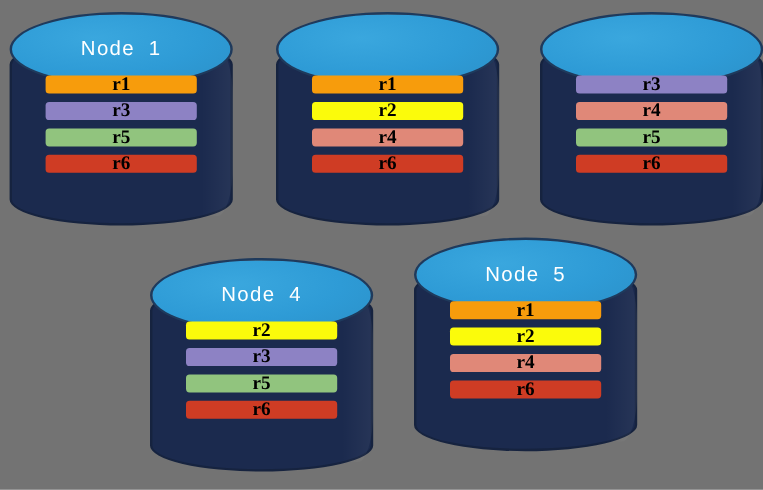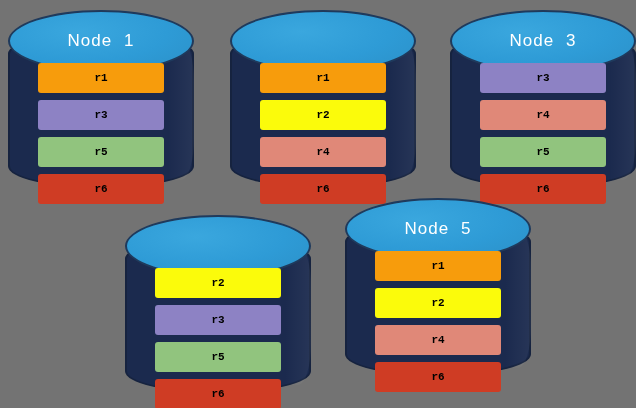--- a/index.html
+++ b/index.html
@@ -84,30 +84,30 @@
 
   
   .replicas {
     position: absolute;
     left: 30px;
     top: 53px;
     width: 126px;
   }
 
   .replica {
-    height: 30px;
+    height: 15px;
     margin-bottom: 7px;
     border-radius: 3px;
     display: flex;
     align-items: center;
     justify-content: center;
     color: #000000;
-    font-size: 11px;
+    font-size: 16px;
     font-weight: bold;
-    font-family: Liberation Mono, monospace;
+    font-family: Liberation Serif, serif;
     line-height: 1;
   }
 
   .replica:last-child {
     margin-bottom: 0;
   }
 </style>
 </head>
 <body>
 
@@ -132,32 +132,32 @@
         <div class="replica" style="background: rgb(247, 156, 12); color: rgb(0, 0, 0);">r1</div>
         <div class="replica" style="background: rgb(251, 251, 11); color: rgb(0, 0, 0);">r2</div>
         <div class="replica" style="background: rgb(224, 136, 120); color: rgb(0, 0, 0);">r4</div>
         <div class="replica" style="background: rgb(207, 60, 36); color: rgb(0, 0, 0);">r6</div>
       </div>
     </div>
     <div class="node" style="left: 450px; top: 10px;">
       <div class="node-body" style="background: rgb(27, 42, 78);"></div>
       <div class="node-shade"></div>
       <div class="node-top"></div>
-      <div class="node-label" style="color: rgb(255, 255, 255);">Node  3</div>
       <div class="replicas">
         <div class="replica" style="background: rgb(141, 130, 196); color: rgb(0, 0, 0);">r3</div>
         <div class="replica" style="background: rgb(224, 136, 120); color: rgb(0, 0, 0);">r4</div>
         <div class="replica" style="background: rgb(145, 196, 126); color: rgb(0, 0, 0);">r5</div>
         <div class="replica" style="background: rgb(207, 60, 36); color: rgb(0, 0, 0);">r6</div>
       </div>
     </div>
     <div class="node" style="left: 125px; top: 215px;">
       <div class="node-body" style="background: rgb(27, 42, 78);"></div>
       <div class="node-shade"></div>
       <div class="node-top"></div>
+      <div class="node-label" style="color: rgb(255, 255, 255);">Node  4</div>
       <div class="replicas">
         <div class="replica" style="background: rgb(251, 251, 11); color: rgb(0, 0, 0);">r2</div>
         <div class="replica" style="background: rgb(141, 130, 196); color: rgb(0, 0, 0);">r3</div>
         <div class="replica" style="background: rgb(145, 196, 126); color: rgb(0, 0, 0);">r5</div>
         <div class="replica" style="background: rgb(207, 60, 36); color: rgb(0, 0, 0);">r6</div>
       </div>
     </div>
     <div class="node" style="left: 345px; top: 198px;">
       <div class="node-body" style="background: rgb(27, 42, 78);"></div>
       <div class="node-shade"></div>

